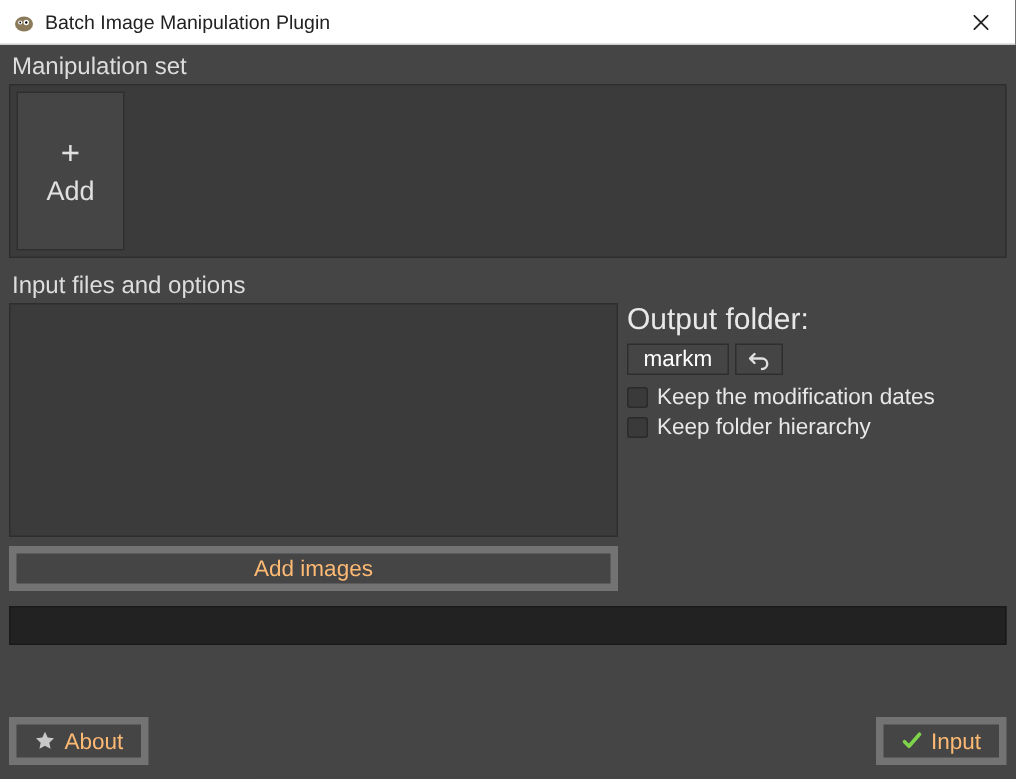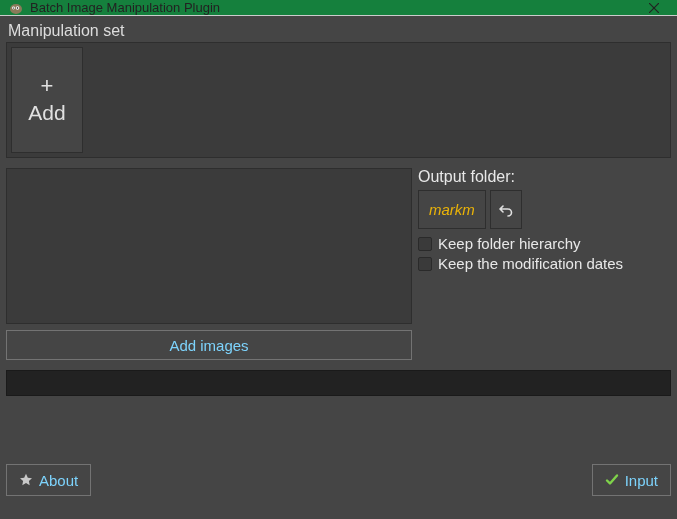--- a/index.html
+++ b/index.html
@@ -4,22 +4,22 @@
 <style>
   * { box-sizing: border-box; margin: 0; padding: 0; }
   html, body { width: 677px; height: 519px; overflow: hidden; }
   body {
     font-family: "Segoe UI", Arial, sans-serif;
     font-size: 15px;
     color: #e8e8e8;
     background: #454545;
   }
   .titlebar {
-    height: 16px;
-    background: #15803d;
+    height: 30px;
+    background: #ffffff;
     color: #000;
     display: flex;
     align-items: center;
     padding-left: 8px;
     border-bottom: 1px solid #ccc;
   }
   .titlebar .app-icon {
     width: 16px; height: 16px;
     margin-right: 6px;
     display: inline-flex; align-items: center; justify-content: center;
@@ -59,64 +59,63 @@
     background: #454545;
     border: 1px solid #2e2e2e;
     display: flex;
     flex-direction: column;
     align-items: center;
     justify-content: center;
     color: #e0e0e0;
     cursor: pointer;
   }
   .add-tile .plus { font-size: 22px; line-height: 1; margin-bottom: 4px; }
-  .add-tile .lbl { font-size: 21px; }
+  .add-tile .lbl { font-size: 18px; }
 
   .io-row {
     display: flex;
     gap: 6px;
   }
   .file-col { flex: 0 0 406px; display: flex; flex-direction: column; }
   .file-list {
     background: #3b3b3b;
     border: 1px solid #2e2e2e;
     height: 156px;
   }
   .file-buttons {
     display: flex;
     gap: 6px;
     margin-top: 6px;
   }
   .btn {
     background: #454545;
-    border: 1px solid #737373;
-    color: #7dd3fc;
+    border: 5px solid #737373;
+    color: #fdba74;
     height: 30px;
     display: inline-flex;
     align-items: center;
     justify-content: center;
     padding: 0 14px;
     font-size: 15px;
     cursor: pointer;
     user-select: none;
   }
   .file-buttons .btn { flex: 1; }
 
   .opt-col { flex: 1; padding-top: 0; }
-  .opt-col .out-label { font-size: 16px; margin-bottom: 4px; }
+  .opt-col .out-label { font-size: 20px; margin-bottom: 4px; }
   .folder-row { display: flex; gap: 4px; margin-bottom: 6px; }
   .folder-btn {
     background: #454545;
     border: 1px solid #2e2e2e;
-    height: 39px;
+    height: 21px;
     display: inline-flex; align-items: center; justify-content: center;
     padding: 0 10px;
-    color: #eab308;
-    cursor: pointer;
-    font-style: italic;
+    color: #ffffff;
+    cursor: pointer;
   }
   .folder-btn.icon { padding: 0 8px; }
   .check-row {
     display: flex; align-items: center; gap: 6px;
     margin: 3px 0;
     font-size: 15px;
     cursor: pointer;
   }
   .checkbox {
     width: 14px; height: 14px;
@@ -170,44 +169,45 @@
 <div class="content">
 
   <div class="section-label">Manipulation set</div>
   <div class="manip-box">
     <div class="add-tile">
       <span class="plus ic">+</span>
       <span class="lbl">Add</span>
     </div>
   </div>
 
+  <div class="section-label">Input files and options</div>
   <div class="io-row">
     <div class="file-col">
       <div class="file-list"></div>
       <div class="file-buttons">
         <div class="btn">Add images</div>
       </div>
     </div>
     <div class="opt-col">
       <div class="out-label">Output folder:</div>
       <div class="folder-row">
         <div class="folder-btn">markm</div>
         <div class="folder-btn icon">
           <svg width="14" height="14" viewBox="0 0 14 14">
             <path d="M4 3 L1 6 L4 9 M1.5 6 H9 a3.5 3.5 0 0 1 0 7" fill="none" stroke="#e0e0e0" stroke-width="1.6" stroke-linecap="round" stroke-linejoin="round"></path>
           </svg>
         </div>
       </div>
       <label class="check-row">
         <span class="checkbox"></span>
-        <span>Keep folder hierarchy</span>
+        <span>Keep the modification dates</span>
       </label>
       <label class="check-row">
         <span class="checkbox"></span>
-        <span>Keep the modification dates</span>
+        <span>Keep folder hierarchy</span>
       </label>
     </div>
   </div>
 
   <div class="strip"></div>
 
   <div class="footer">
     <div class="btn">
       <span class="ic">
         <svg width="14" height="14" viewBox="0 0 14 14">

